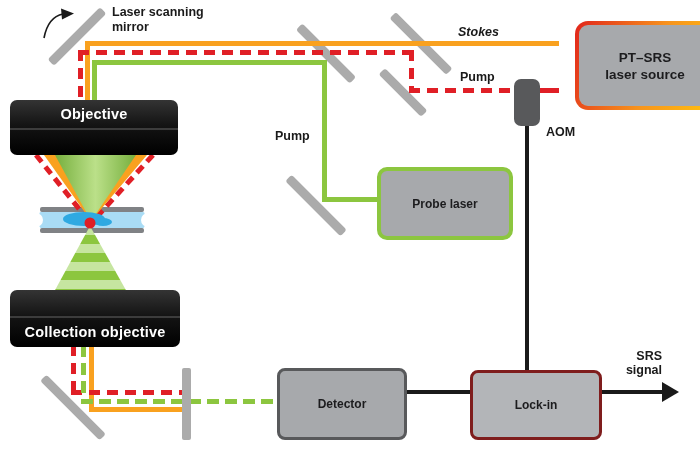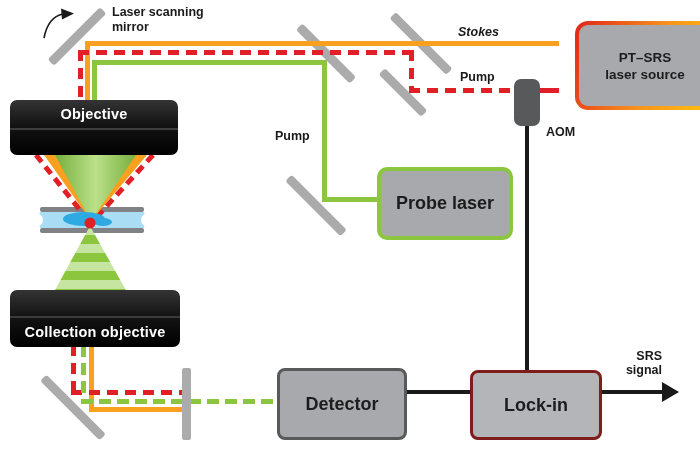--- a/index.html
+++ b/index.html
@@ -32,21 +32,21 @@
   .blackbox{position:absolute; border-radius:7px; color:#fff;
             background:linear-gradient(180deg,#343434 0%,#141414 45%,#000 100%);
             display:flex; flex-direction:column; overflow:hidden;}
   .blackbox .sec{flex:1; display:flex; align-items:center; justify-content:center;
                  font-weight:700; font-size:14.5px; letter-spacing:.2px;}
   .blackbox .divider-top{border-top:2px solid #3c3c3c;}
   .blackbox .divider-bottom{border-bottom:2px solid #3c3c3c;}
 
   
   .device{position:absolute; background:var(--box-gray); display:flex; align-items:center;
-          justify-content:center; font-weight:700; color:#1c1c1e; font-size:18px;}
+          justify-content:center; font-weight:700; color:#1c1c1e; font-size:12px;}
   .dev-green{border:4px solid var(--probe-green); border-radius:10px;}
   .dev-dkgray{border:3px solid #58595B; border-radius:8px;}
   .dev-black{border:3px solid #7f1d1d; border-radius:8px; background:#B3B5B8;}
   .grad-wrap{position:absolute; border-radius:13px; padding:4px;
              background:linear-gradient(110deg,#E1251B 0%,#F7941D 55%,#FFC20E 100%);}
   .grad-inner{width:100%; height:100%; border-radius:9px; background:var(--box-gray);
               display:flex; flex-direction:column; align-items:center; justify-content:center;
               font-weight:700; color:#1c1c1e; font-size:13.5px; line-height:17px;}
   .aom-block{position:absolute; background:#58595B; border-radius:7px;}
 

